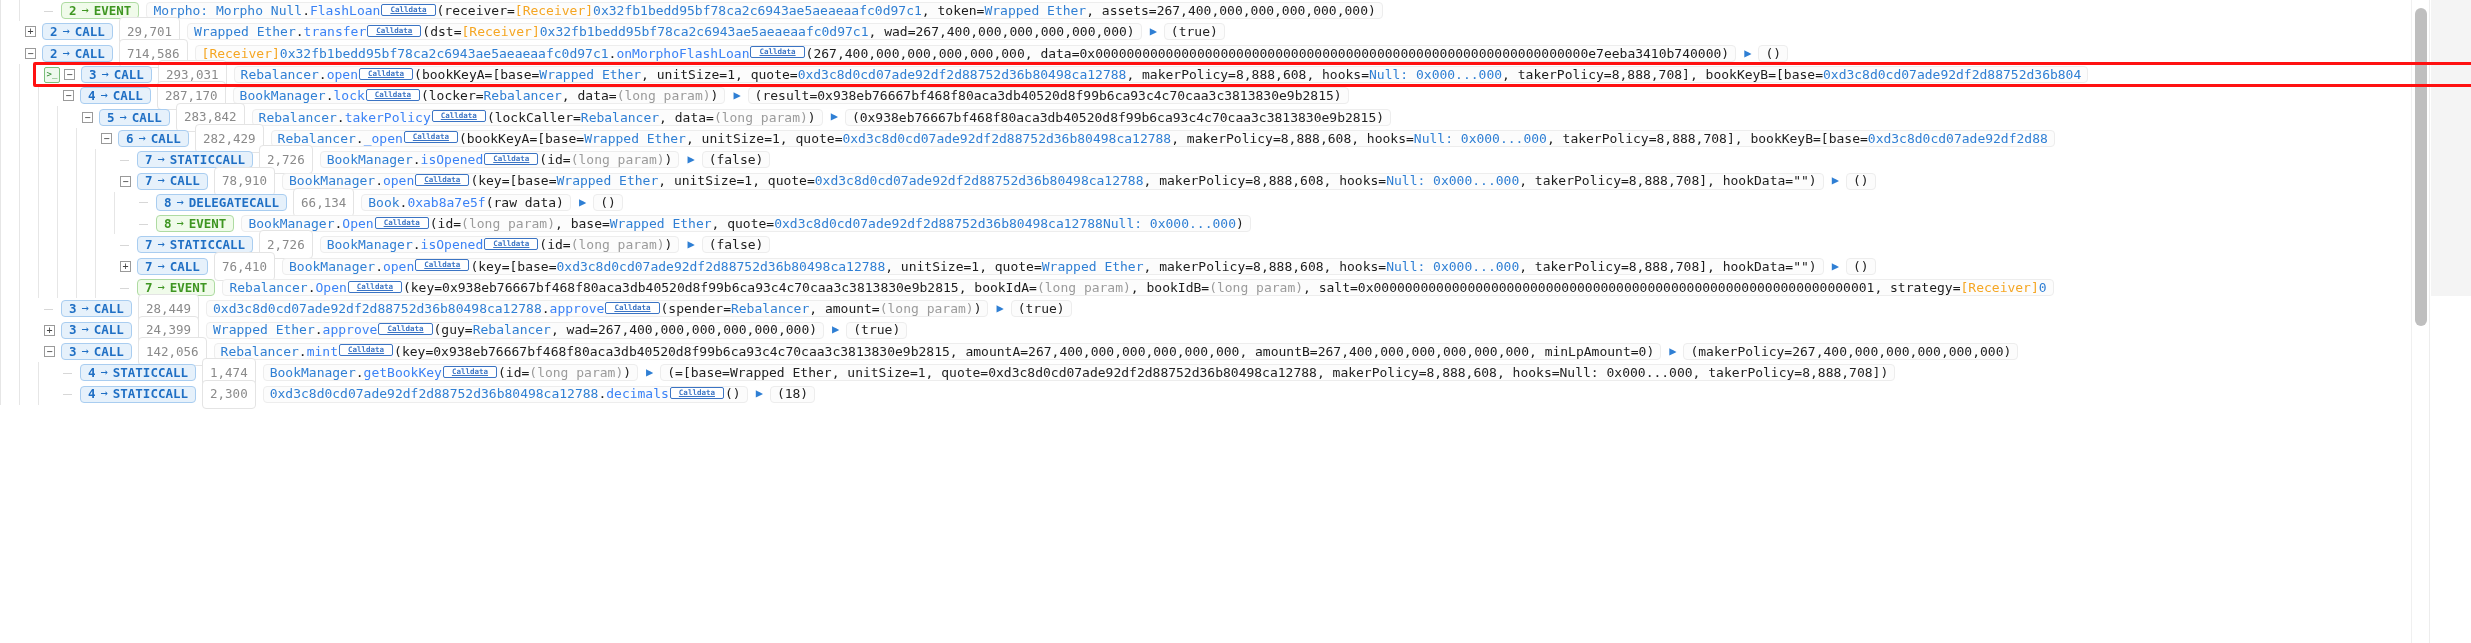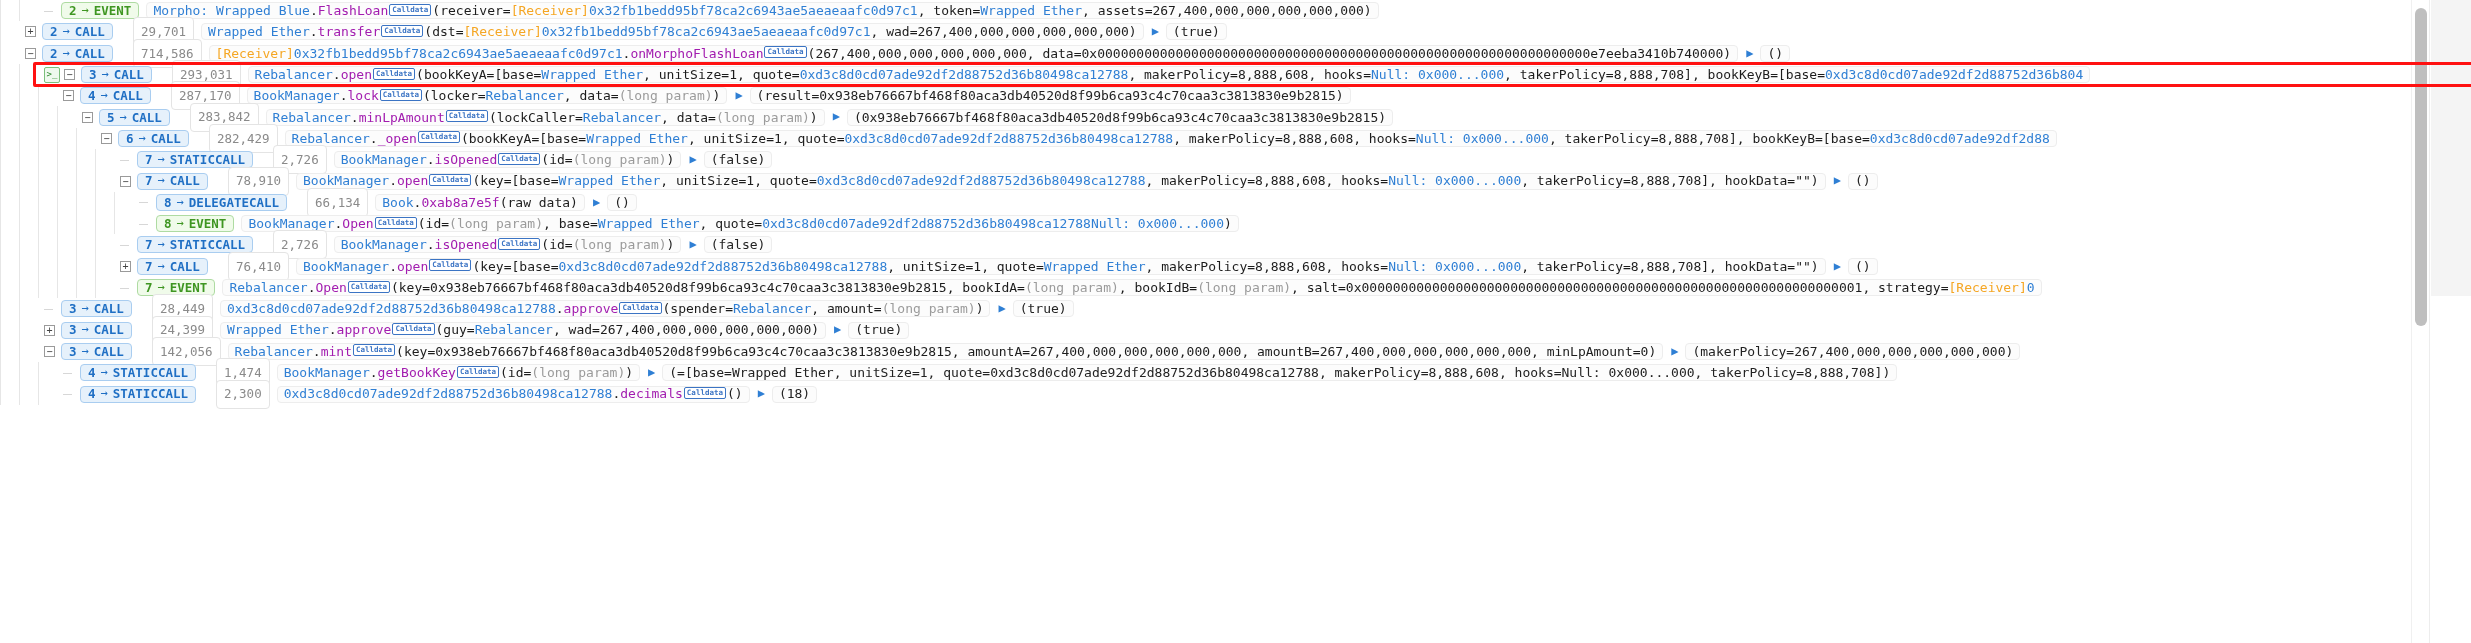--- a/index.html
+++ b/index.html
@@ -138,21 +138,21 @@
   .chip .arrow { font-weight: normal; font-size: 12px; }
 
   
   .gas {
     display: inline-flex;
     align-items: center;
     justify-content: flex-end;
     height: 29px;
     min-width: 52px;
     padding: 0 7px;
-    margin-left: 20px;
+    margin-left: 6px;
     border-radius: 4px;
     border: 1px solid #e4e4e4;
     background: #ffffff;
     color: #8a8a8a;
     font-size: 12.5px;
     flex: 0 0 auto;
     box-sizing: border-box;
   }
 
   
@@ -194,32 +194,33 @@
   }
 
   
   .calldata {
     display: inline-block;
     border: 1px solid #3b74c4;
     color: #3b74c4;
     background: #ffffff;
     font-size: 7.5px;
     line-height: 8px;
-    padding: 1px 2px;
+    padding: 1px 8px;
     border-radius: 2px;
     margin: 0 1px;
     font-weight: bold;
     vertical-align: middle;
     position: relative;
     top: -1px;
+    text-decoration: underline;
   }
 
   
   .c-contract { color: #2f7fd4; }
-  .c-method   { color: #a21caf; }
+  .c-method   { color: #3b82f6; }
   .c-label    { color: #f5a623; }
   .c-addr     { color: #2f7fd4; }
   .c-plain    { color: #1c1c1c; }
   .c-dim      { color: #9b9b9b; }
 
   
   .highlight-box {
     position: absolute;
     border: 3px solid #ff1111;
     border-radius: 2px;
@@ -283,21 +284,21 @@
             <div class="rail"></div>
           </div>
           <div class="row-inner" style="margin-left: 44px;">
             <span class="tick"></span>
             <span class="chip event">
               <span>2</span>
               <span class="arrow">→</span>
               <span>EVENT</span>
             </span>
             <span class="sig">
-              <span class="c-contract">Morpho: Wrapped Blue</span>
+              <span class="c-contract">Morpho: Morpho Null</span>
               <span class="c-plain">.</span>
               <span class="c-method">FlashLoan</span>
               <span class="calldata">Calldata</span>
               <span class="c-plain">(receiver=</span>
               <span class="c-label">[Receiver]</span>
               <span class="c-addr">0x32fb1bedd95bf78ca2c6943ae5aeaeaafc0d97c1</span>
               <span class="c-plain">, token=</span>
               <span class="c-contract">Wrapped Ether</span>
               <span class="c-plain">, assets=267,400,000,000,000,000,000)</span>
             </span>
@@ -423,21 +424,21 @@
             <span class="toggle">−</span>
             <span class="chip">
               <span>5</span>
               <span class="arrow">→</span>
               <span>CALL</span>
             </span>
             <span class="gas">283,842</span>
             <span class="sig">
               <span class="c-contract">Rebalancer</span>
               <span class="c-plain">.</span>
-              <span class="c-method">minLpAmount</span>
+              <span class="c-method">takerPolicy</span>
               <span class="calldata">Calldata</span>
               <span class="c-plain">(lockCaller=</span>
               <span class="c-contract">Rebalancer</span>
               <span class="c-plain">, data=</span>
               <span class="c-dim">(long param)</span>
               <span class="c-plain">)</span>
             </span>
             <span class="ret-arrow">▶</span>
             <span class="result">(0x938eb76667bf468f80aca3db40520d8f99b6ca93c4c70caa3c3813830e9b2815)</span>
           </div>

